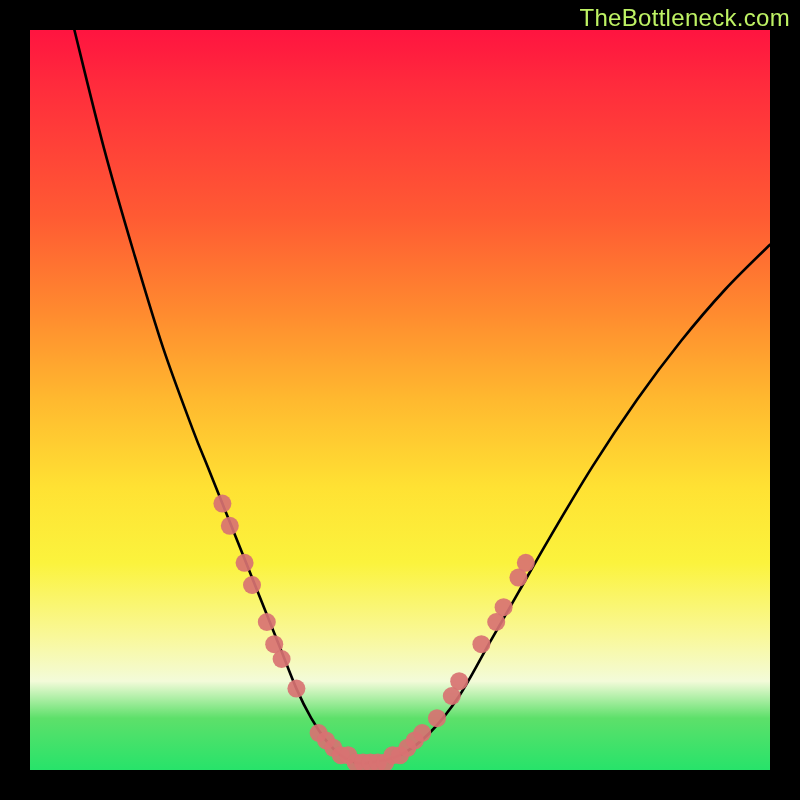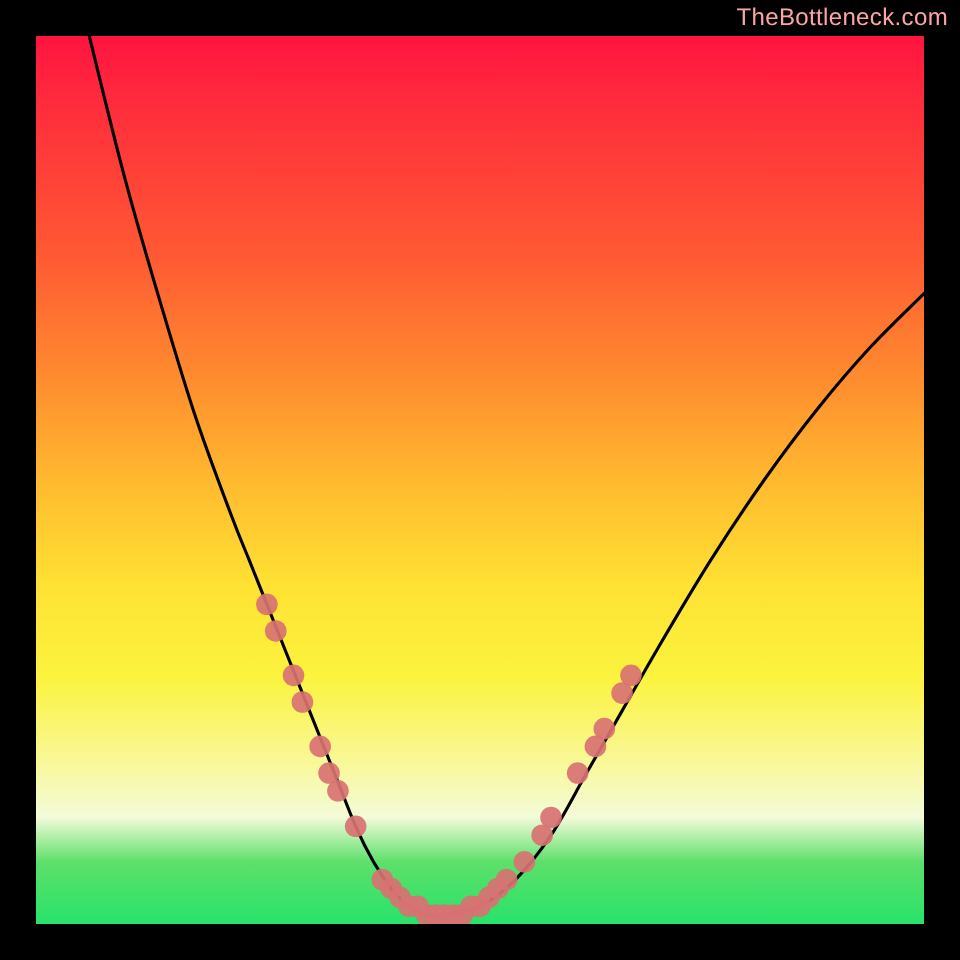--- a/index.html
+++ b/index.html
@@ -36,22 +36,22 @@
       #f9f89a 82%,
       #f3fbd9 88%,
       #5de06a 93%,
       #27e36a 100%
     );
   }
   .watermark {
     position: absolute;
     top: 4px;
     right: 10px;
-    color: #fca5a5;
-    font-size: 20px;
+    color: #bef264;
+    font-size: 24px;
     font-weight: 400;
     letter-spacing: 0.3px;
     z-index: 3;
     user-select: none;
   }
   svg.curve {
     position: absolute;
     left: 0;
     top: 0;
     width: 740px;

